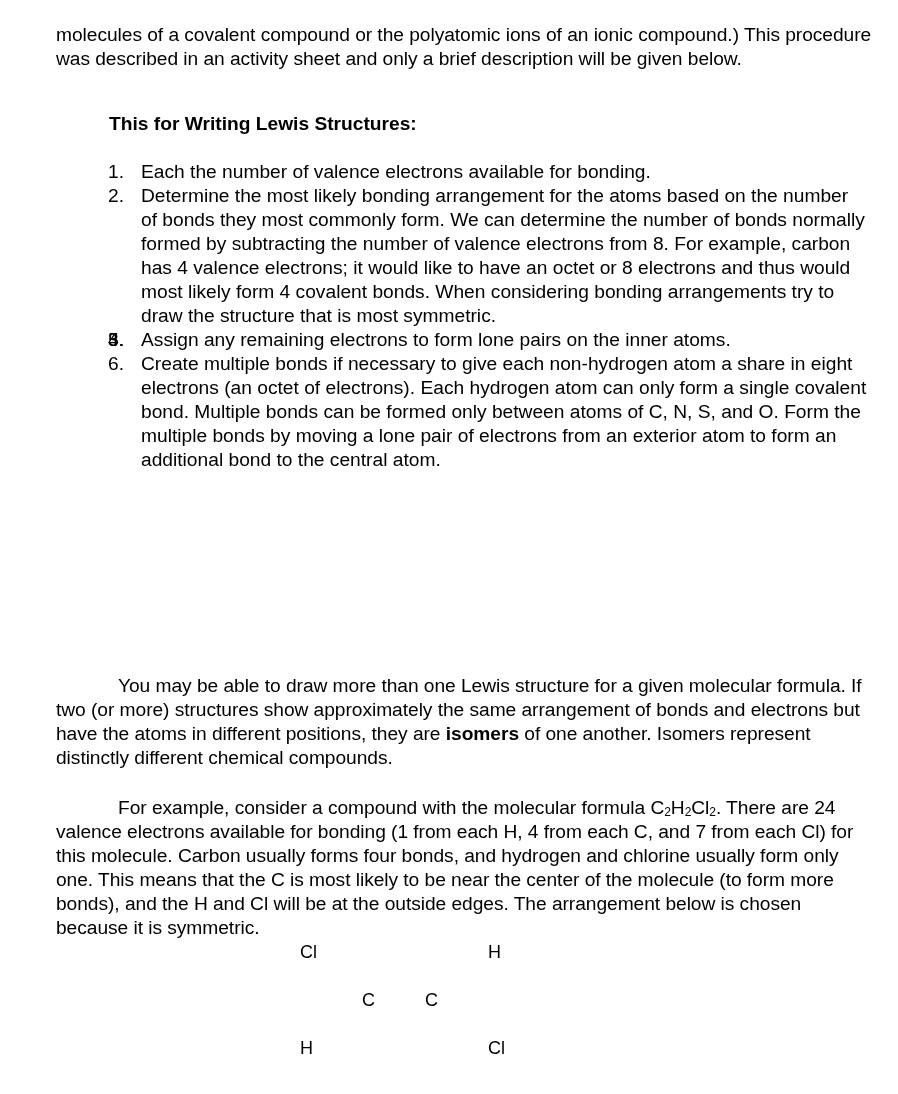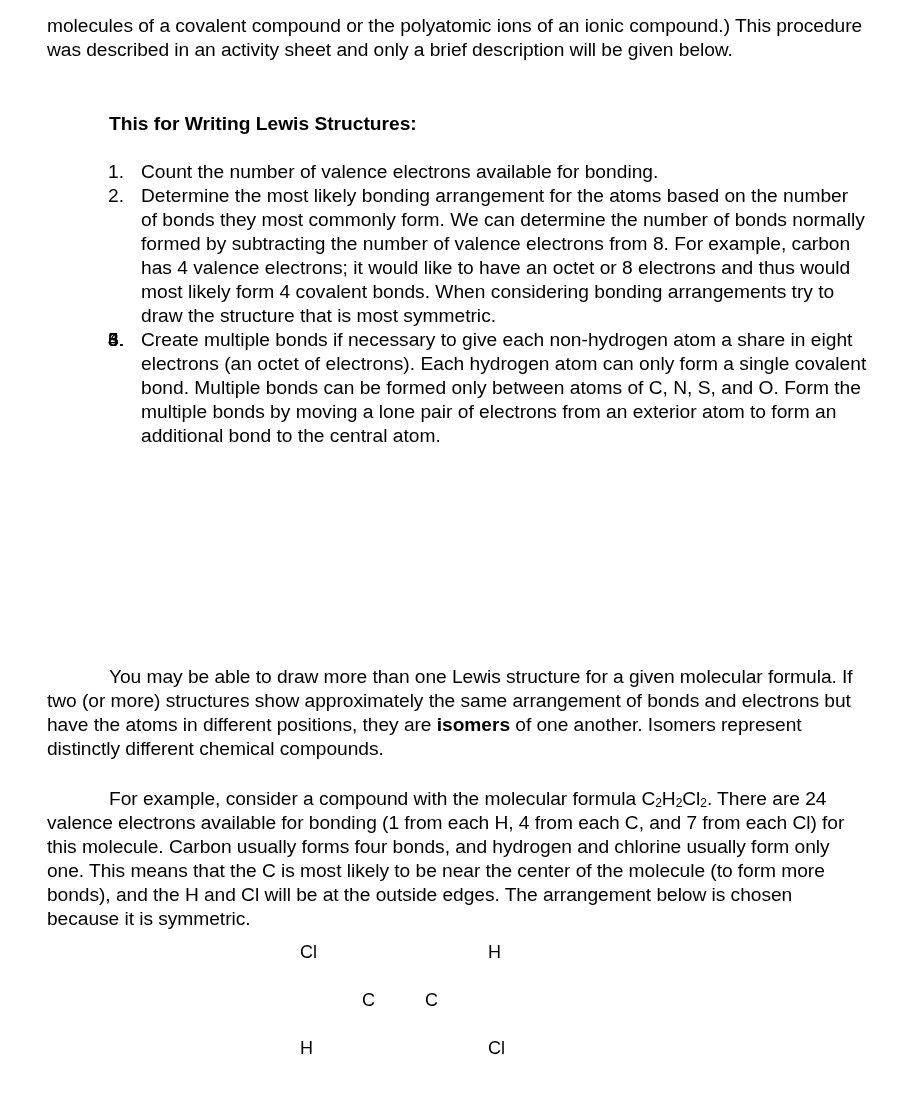--- a/index.html
+++ b/index.html
@@ -21,21 +21,21 @@
       position: absolute;
       left: 0;
       top: 0;
       width: 898px;
       height: 1094px;
     }
     .para {
       position: absolute;
       left: 47px;
       width: 820px;
-      margin: 0;
+      margin: 9px;
       letter-spacing: -0.05px;
     }
     .intro { top: 14px; }
     .heading {
       position: absolute;
       left: 109px;
       top: 112px;
       font-weight: bold;
       margin: 0;
       font-size: 19.2px;
@@ -81,34 +81,35 @@
 
 <div class="page">
 
   <p class="para intro">molecules of a covalent compound or the polyatomic ions of an ionic compound.)  This procedure was described in an activity sheet and only a brief description will be given below.</p>
 
   <h3 class="heading">This for Writing Lewis Structures:</h3>
 
   <ol class="steps">
     <li class="step">
       <span class="step-num">1.</span>
-      <span>Count the number of valence electrons available for bonding.</span>
+      <span>Each the number of valence electrons available for bonding.</span>
     </li>
     <li class="step">
       <span class="step-num">2.</span>
       <span>Determine the most likely bonding arrangement for the atoms based on the number of bonds they most commonly form.   We can determine the number of bonds normally formed by subtracting the number of valence electrons from 8.  For example, carbon has 4 valence electrons; it would like to have an octet or 8 electrons and thus would most likely form 4 covalent bonds.   When considering bonding arrangements try to draw the structure that is most symmetric.</span>
     </li>
     <li class="step">
       <span class="step-num">3.</span>
     </li>
     <li class="step">
       <span class="step-num">4.</span>
     </li>
     <li class="step">
       <span class="step-num">5.</span>
+      <span>Assign any remaining electrons to form lone pairs on the inner atoms.</span>
     </li>
     <li class="step">
       <span class="step-num">6.</span>
       <span>Create multiple bonds if necessary to give each non-hydrogen atom a share in eight electrons (an octet of electrons).   Each hydrogen atom can only form a single covalent bond.  Multiple bonds can be formed only between atoms of C, N, S, and O.  Form the multiple bonds by moving a lone pair of electrons from an exterior atom to form an additional bond to the central atom.</span>
     </li>
   </ol>
 
   <p class="para isomers-para"><span class="indent"></span><span>You may be able to draw more than one Lewis structure for a given molecular formula.  If two (or more) structures show approximately the same arrangement of bonds and electrons but have the atoms in different positions, they are </span><span class="bold">isomers</span><span> of one another.  Isomers represent distinctly different chemical compounds.</span></p>
 
   <p class="para example-para"><span class="indent"></span><span>For example, consider a compound with the molecular formula </span><span><span>C</span><sub>2</sub><span>H</span><sub>2</sub><span>Cl</span><sub>2</sub></span><span>.  There are 24 valence electrons available for bonding (1 from each H, 4 from each C, and 7 from each Cl) for this molecule.  Carbon usually forms four bonds, and hydrogen and chlorine usually form only one.  This means that the C is most likely to be near the center of the molecule (to form more bonds), and the H and Cl will be at the outside edges.  The arrangement below is chosen because it is symmetric.</span></p>

